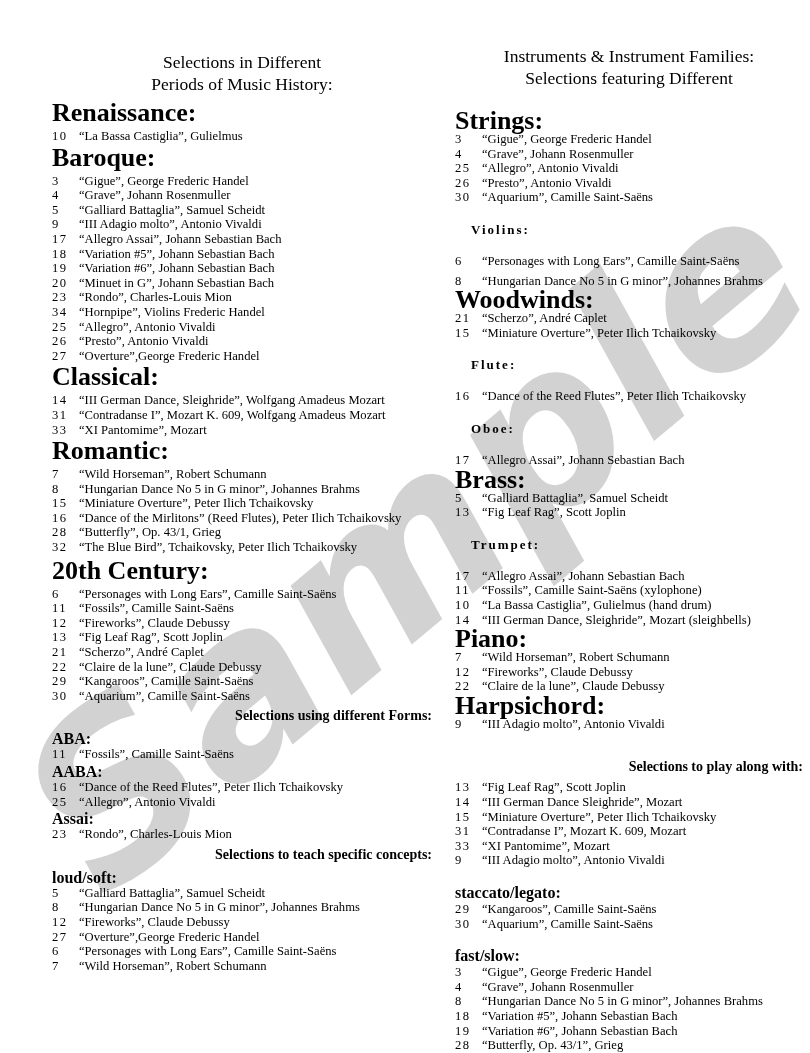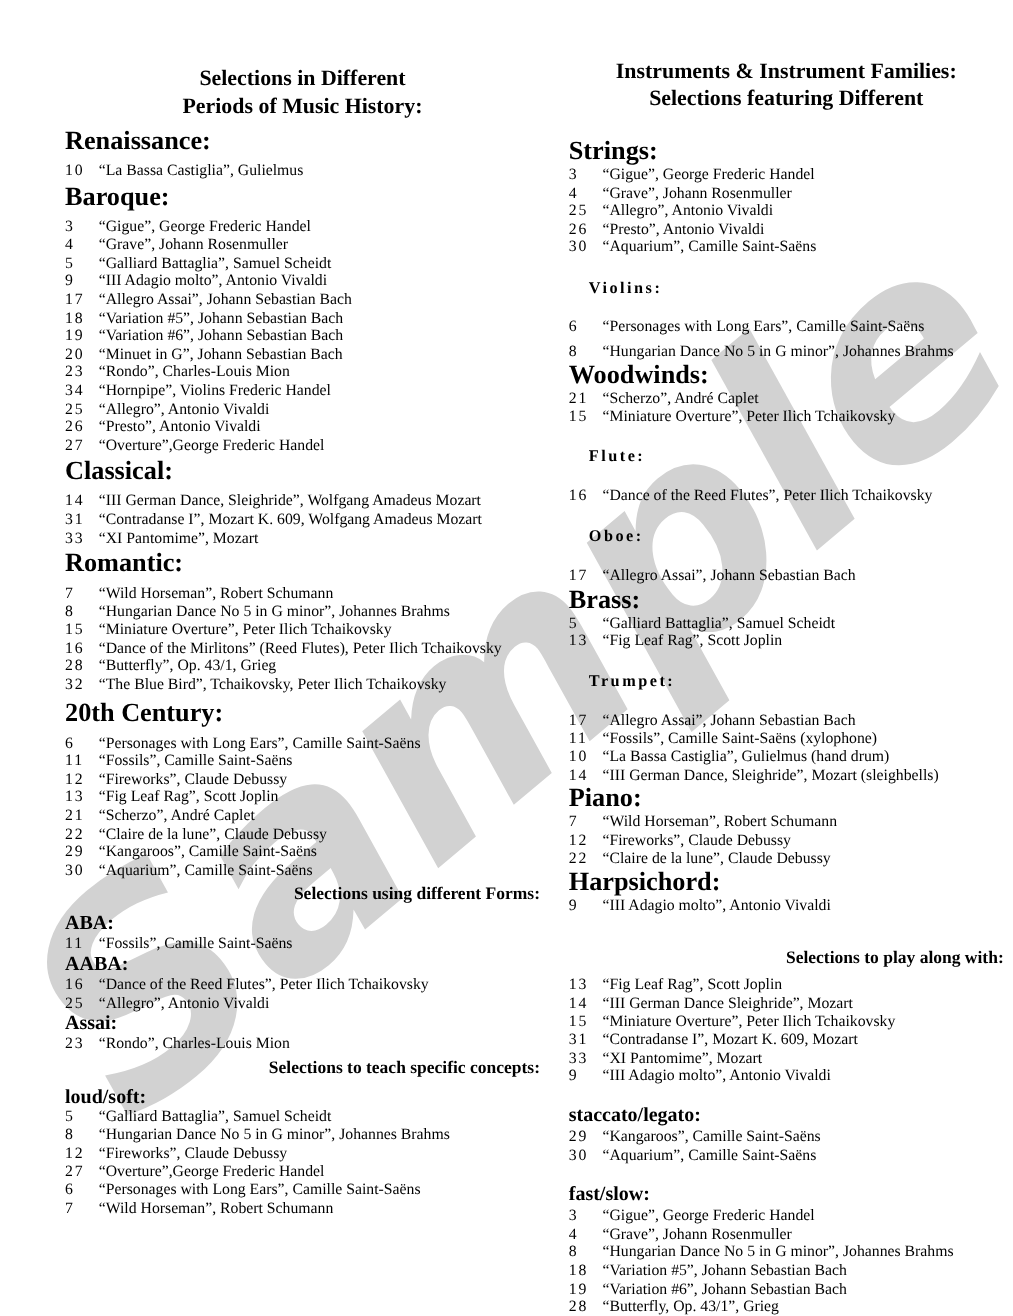--- a/index.html
+++ b/index.html
@@ -29,29 +29,29 @@
   .col {
     position: absolute;
     z-index: 1;
   }
   .col-left  { left: 52px;  top: 52px; width: 380px; }
   .col-right { left: 455px; top: 46px; width: 348px; }
 
   .title {
     font-size: 17.5px;
     line-height: 21.5px;
-    font-weight: bold;
+    font-weight: normal;
     text-align: center;
     white-space: nowrap;
   }
   .col-left  .title { margin-bottom: 6px; }
   .col-right .title { margin-bottom: 20px; }
 
   .h-big {
-    font-size: 21px;
+    font-size: 26px;
     line-height: 23px;
     font-weight: bold;
     white-space: nowrap;
   }
   .col-left  .h-big { margin: 2px 0 5px; }
   .col-right .h-big { margin: 0; }
 
   .h-small {
     font-size: 16px;
     line-height: 17px;

